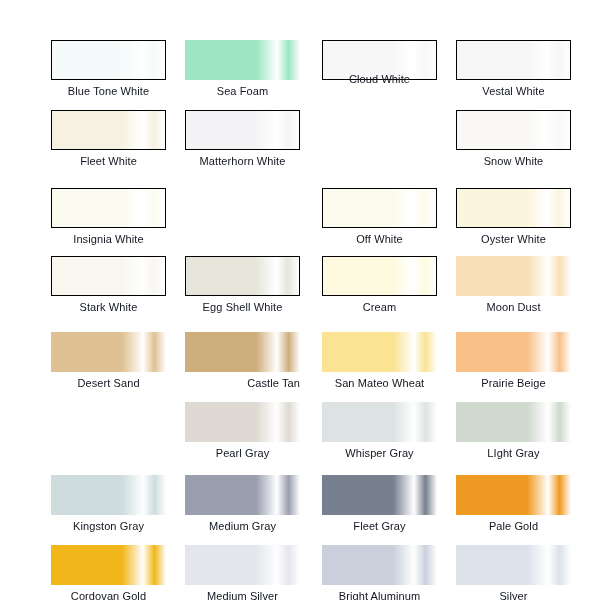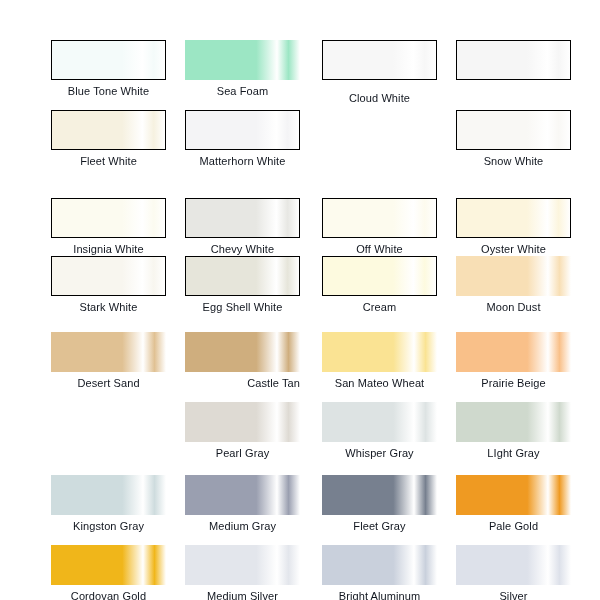--- a/index.html
+++ b/index.html
@@ -82,49 +82,46 @@
         <div class="swatch-cell" style="left: 51px;">
           <div class="swatch-chip bordered" style="width: 115px; height: 40px; background: linear-gradient(to right, rgb(244, 251, 250) 0%, rgb(244, 251, 250) 48%, rgb(244, 251, 250) 62%, rgb(255, 255, 255) 80%, rgb(244, 251, 250) 90%, rgb(255, 255, 255) 100%);"></div>
           <div class="swatch-label" style="top: 44px; width: 115px; color: rgb(17, 22, 31);">Blue Tone White</div>
         </div>
         <div class="swatch-cell" style="left: 185px;">
           <div class="swatch-chip" style="width: 115px; height: 40px; background: linear-gradient(to right, rgb(156, 230, 196) 0%, rgb(156, 230, 196) 48%, rgb(156, 230, 196) 62%, rgb(255, 255, 255) 80%, rgb(156, 230, 196) 90%, rgb(255, 255, 255) 100%);"></div>
           <div class="swatch-label" style="top: 44px; width: 115px; color: rgb(17, 22, 31);">Sea Foam</div>
         </div>
         <div class="swatch-cell" style="left: 322px;">
           <div class="swatch-chip bordered" style="width: 115px; height: 40px; background: linear-gradient(to right, rgb(247, 247, 247) 0%, rgb(247, 247, 247) 48%, rgb(247, 247, 247) 62%, rgb(255, 255, 255) 80%, rgb(247, 247, 247) 90%, rgb(255, 255, 255) 100%);"></div>
-          <div class="swatch-label" style="top: 32px; width: 115px; color: rgb(17, 22, 31); margin-top: 19px;">Cloud White</div>
+          <div class="swatch-label" style="top: 32px; width: 115px; color: rgb(17, 22, 31);">Cloud White</div>
         </div>
         <div class="swatch-cell" style="left: 456px;">
           <div class="swatch-chip bordered" style="width: 115px; height: 40px; background: linear-gradient(to right, rgb(246, 246, 246) 0%, rgb(246, 246, 246) 48%, rgb(246, 246, 246) 62%, rgb(255, 255, 255) 80%, rgb(246, 246, 246) 90%, rgb(255, 255, 255) 100%);"></div>
+          <div class="swatch-label" style="top: 44px; width: 115px; color: rgb(17, 22, 31);">Vestal White</div>
         </div>
       </div>
       <div class="swatch-row" style="top: 110px;">
         <div class="swatch-cell" style="left: 51px;">
           <div class="swatch-chip bordered" style="width: 115px; height: 40px; background: linear-gradient(to right, rgb(246, 241, 224) 0%, rgb(246, 241, 224) 48%, rgb(246, 241, 224) 62%, rgb(255, 255, 255) 80%, rgb(246, 241, 224) 90%, rgb(255, 255, 255) 100%);"></div>
           <div class="swatch-label" style="top: 44px; width: 115px; color: rgb(17, 22, 31);">Fleet White</div>
         </div>
         <div class="swatch-cell" style="left: 185px;">
           <div class="swatch-chip bordered" style="width: 115px; height: 40px; background: linear-gradient(to right, rgb(244, 244, 246) 0%, rgb(244, 244, 246) 48%, rgb(244, 244, 246) 62%, rgb(255, 255, 255) 80%, rgb(244, 244, 246) 90%, rgb(255, 255, 255) 100%);"></div>
           <div class="swatch-label" style="top: 44px; width: 115px; color: rgb(17, 22, 31);">Matterhorn White</div>
         </div>
         <div class="swatch-cell" style="left: 456px;">
           <div class="swatch-chip bordered" style="width: 115px; height: 40px; background: linear-gradient(to right, rgb(249, 248, 245) 0%, rgb(249, 248, 245) 48%, rgb(249, 248, 245) 62%, rgb(255, 255, 255) 80%, rgb(249, 248, 245) 90%, rgb(255, 255, 255) 100%);"></div>
           <div class="swatch-label" style="top: 44px; width: 115px; color: rgb(17, 22, 31);">Snow White</div>
         </div>
       </div>
-      <div class="swatch-row" style="top: 198px;">
+      <div class="swatch-row" style="top: 188px;">
         <div class="swatch-cell" style="left: 51px;">
           <div class="swatch-chip bordered" style="width: 115px; height: 40px; background: linear-gradient(to right, rgb(252, 251, 240) 0%, rgb(252, 251, 240) 48%, rgb(252, 251, 240) 62%, rgb(255, 255, 255) 80%, rgb(252, 251, 240) 90%, rgb(255, 255, 255) 100%);"></div>
           <div class="swatch-label" style="top: 44px; width: 115px; color: rgb(17, 22, 31);">Insignia White</div>
         </div>
-        <div class="swatch-cell" style="left: 185px;">
-          <div class="swatch-chip bordered" style="width: 115px; height: 40px; background: linear-gradient(to right, rgb(231, 231, 227) 0%, rgb(231, 231, 227) 48%, rgb(231, 231, 227) 62%, rgb(255, 255, 255) 80%, rgb(231, 231, 227) 90%, rgb(255, 255, 255) 100%);"></div>
-          <div class="swatch-label" style="top: 44px; width: 115px; color: rgb(17, 22, 31);">Chevy White</div>
-        </div>
         <div class="swatch-cell" style="left: 322px;">
           <div class="swatch-chip bordered" style="width: 115px; height: 40px; background: linear-gradient(to right, rgb(253, 251, 238) 0%, rgb(253, 251, 238) 48%, rgb(253, 251, 238) 62%, rgb(255, 255, 255) 80%, rgb(253, 251, 238) 90%, rgb(255, 255, 255) 100%);"></div>
           <div class="swatch-label" style="top: 44px; width: 115px; color: rgb(17, 22, 31);">Off White</div>
         </div>
         <div class="swatch-cell" style="left: 456px;">
           <div class="swatch-chip bordered" style="width: 115px; height: 40px; background: linear-gradient(to right, rgb(252, 245, 221) 0%, rgb(252, 245, 221) 48%, rgb(252, 245, 221) 62%, rgb(255, 255, 255) 80%, rgb(252, 245, 221) 90%, rgb(255, 255, 255) 100%);"></div>
           <div class="swatch-label" style="top: 44px; width: 115px; color: rgb(17, 22, 31);">Oyster White</div>
         </div>
       </div>
       <div class="swatch-row" style="top: 256px;">

